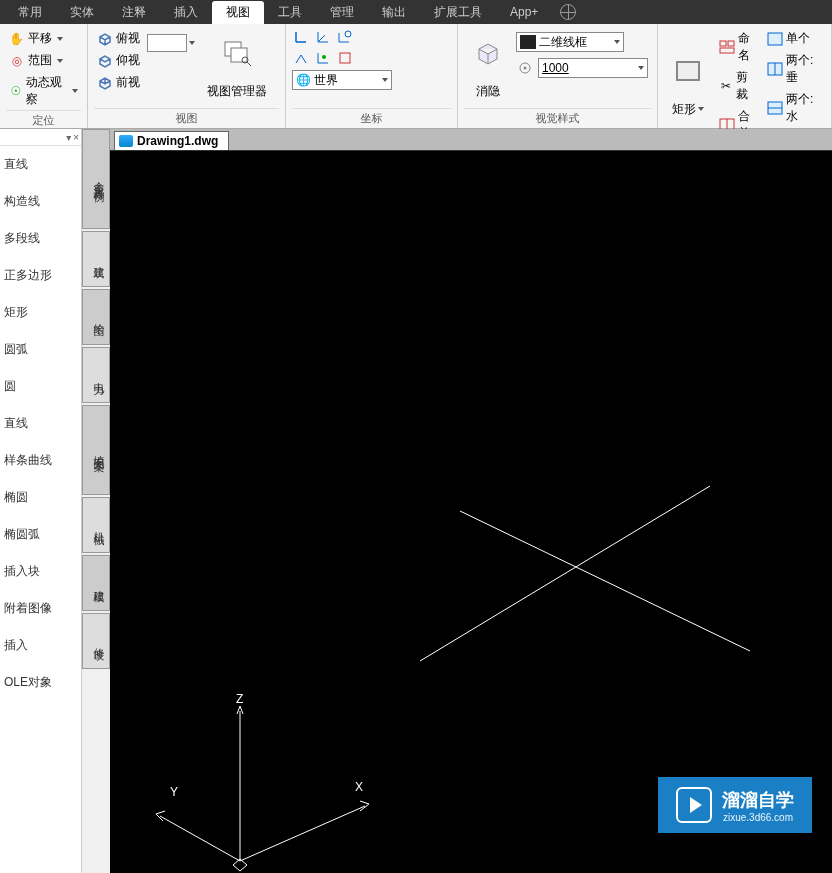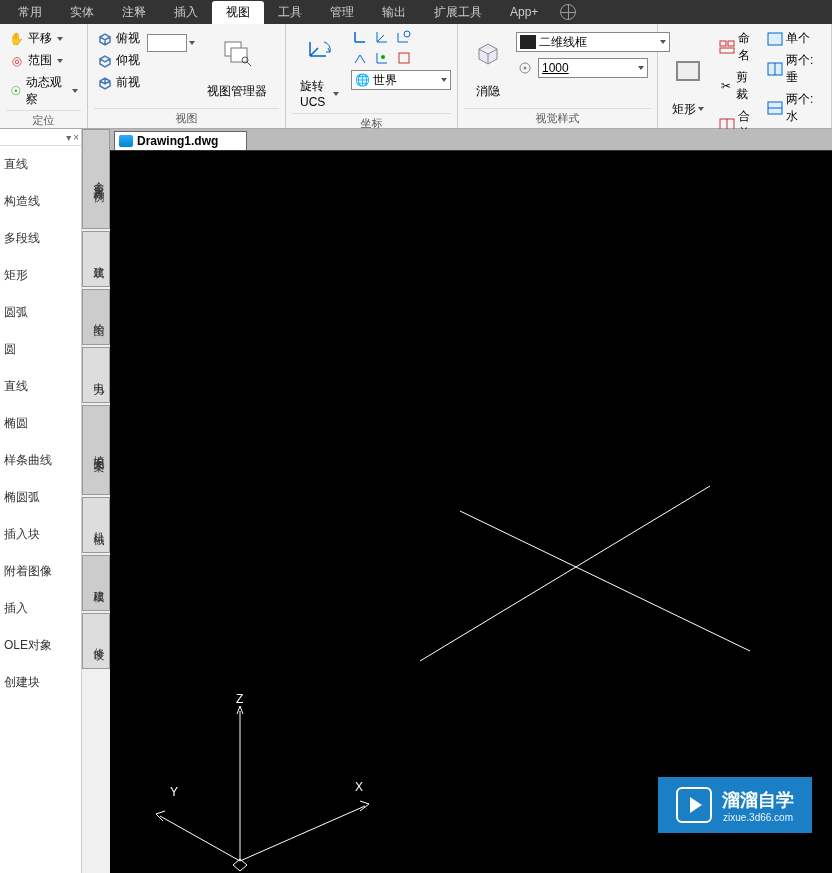--- a/index.html
+++ b/index.html
@@ -25,21 +25,21 @@
 .mini-ico{width:18px;height:18px;display:inline-flex;align-items:center;justify-content:center;cursor:pointer;}
 .workspace{display:flex;height:744px;}
 .left-tools{width:82px;background:#fff;border-right:1px solid #ccc;position:relative;}
 .left-tools-head{height:17px;border-bottom:1px solid #ddd;display:flex;align-items:center;justify-content:flex-end;padding:0 2px;gap:2px;}
 .lt-item{padding:10px 4px;color:#333;cursor:pointer;}
 .side-tabs{width:28px;display:flex;flex-direction:column;}
 .side-tab{writing-mode:vertical-rl;text-orientation:upright;background:#ccc;border:1px solid #999;padding:8px 3px;margin-bottom:2px;color:#333;font-size:11px;cursor:pointer;letter-spacing:2px;text-align:center;}
 .side-tab.g{background:#ddd;}
 .canvas-area{flex:1;display:flex;flex-direction:column;background:#ccc;}
 .tab-bar{height:22px;background:#bbb;display:flex;align-items:flex-end;padding-left:4px;border-bottom:1px solid #333;}
-.file-tab{background:#fff;border:1px solid #666;border-bottom:none;padding:2px 28px 2px 4px;display:flex;align-items:center;gap:4px;font-weight:bold;font-size:11px;}
+.file-tab{background:#fff;border:1px solid #666;border-bottom:none;padding:2px 10px 2px 4px;display:flex;align-items:center;gap:4px;font-weight:bold;font-size:11px;}
 .dwg-ico{width:14px;height:12px;background:linear-gradient(#3af,#08c);border-radius:2px;}
 .viewport{flex:1;background:#000;position:relative;}
 .watermark{position:absolute;right:20px;bottom:40px;background:#1a7fc4;color:#fff;padding:10px 18px;display:flex;align-items:center;gap:10px;}
 .wm-logo{width:36px;height:36px;border:2px solid #fff;border-radius:6px;display:flex;align-items:center;justify-content:center;}
 .wm-play{width:0;height:0;border-left:12px solid #fff;border-top:8px solid transparent;border-bottom:8px solid transparent;margin-left:3px;}
 .wm-text{display:flex;flex-direction:column;text-align:center;}
 .wm-text span:first-child{font-size:18px;font-weight:bold;}
 .wm-text span:last-child{font-size:10px;opacity:.9;}
 svg{pointer-events:none;}
 .icube{stroke:#4a7ab8;fill:none;stroke-width:1.5;}
@@ -137,33 +137,20 @@
             </svg>
           </div>
         <span>视图管理器</span>
       </div>
     </div>
     <div class="panel-label">视图</div>
   </div>
 
   <div class="panel" style="width:172px">
     <div class="panel-body">
-      <div class="big-btn">
-        <div class="big-ico">
-            <svg width="32" height="28">
-              <path d="M6 22 L6 8 M6 22 L22 22 M6 22 L14 14" stroke="#06c" fill="none" stroke-width="1.5"></path>
-              <path d="M20 8 A8 8 0 0 1 26 18" stroke="#06c" fill="none"></path>
-              <path d="M26 18 L24 14 M26 18 L22 18" stroke="#06c"></path>
-            </svg>
-          </div>
-        <div style="display:flex;align-items:center">
-            <span>旋转UCS</span>
-            <span class="dropdown-arrow"></span>
-          </div>
-      </div>
       <div class="col" style="gap:3px">
         <div style="display:flex;gap:4px">
           <span class="mini-ico">
               <svg width="16" height="16">
                 <path d="M3 13 L3 3 M3 13 L13 13" stroke="#06c" stroke-width="1.5"></path>
               </svg>
             </span>
           <span class="mini-ico">
               <svg width="16" height="16">
                 <path d="M3 13 L3 3 M3 13 L13 13 M3 13 L10 6" stroke="#06c"></path>
@@ -208,21 +195,21 @@
     <div class="panel-body">
       <div class="big-btn">
         <div class="big-ico">
             <svg width="28" height="28">
               <path d="M5 10 L14 5 L23 10 L23 20 L14 25 L5 20 Z M5 10 L14 15 L23 10 M14 15 L14 25" stroke="#888" fill="#e8e8f8"></path>
             </svg>
           </div>
         <span>消隐</span>
       </div>
       <div class="col" style="gap:6px;margin-top:4px">
-        <div class="select-box" style="width:154px">
+        <div class="select-box" style="width:108px">
           <span style="width:16px;height:14px;background:#222;display:inline-block;margin-right:3px"></span>
           <span style="flex:1">二维线框</span>
             <span class="dropdown-arrow"></span>
         </div>
         <div style="display:flex;align-items:center;gap:4px">
           <span class="mini-ico">
               <svg width="16" height="16">
                 <circle cx="8" cy="8" r="5" stroke="#888" fill="none"></circle>
                 <circle cx="8" cy="8" r="1.5" fill="#888"></circle>
               </svg>
@@ -308,32 +295,32 @@
 
 <div class="workspace">
   <div class="left-tools">
     <div class="left-tools-head">
         <span class="close-x">▾</span>
         <span class="close-x">×</span>
       </div>
     <div class="lt-item">直线</div>
     <div class="lt-item">构造线</div>
     <div class="lt-item">多段线</div>
+    <div class="lt-item">正多边形</div>
     <div class="lt-item">矩形</div>
     <div class="lt-item">圆弧</div>
     <div class="lt-item">圆</div>
     <div class="lt-item">直线</div>
+    <div class="lt-item">样条曲线</div>
     <div class="lt-item">椭圆</div>
-    <div class="lt-item">样条曲线</div>
     <div class="lt-item">椭圆弧</div>
     <div class="lt-item">插入块</div>
     <div class="lt-item">附着图像</div>
     <div class="lt-item">插入</div>
     <div class="lt-item">OLE对象</div>
-    <div class="lt-item">创建块</div>
   </div>
 
   <div class="side-tabs">
     <div class="side-tab" style="height:100px">命令工具样例</div>
     <div class="side-tab g" style="height:56px">建筑</div>
     <div class="side-tab" style="height:56px">给图</div>
     <div class="side-tab g" style="height:56px">电力</div>
     <div class="side-tab" style="height:90px">填充图案</div>
     <div class="side-tab g" style="height:56px">机械</div>
     <div class="side-tab" style="height:56px">建模</div>

